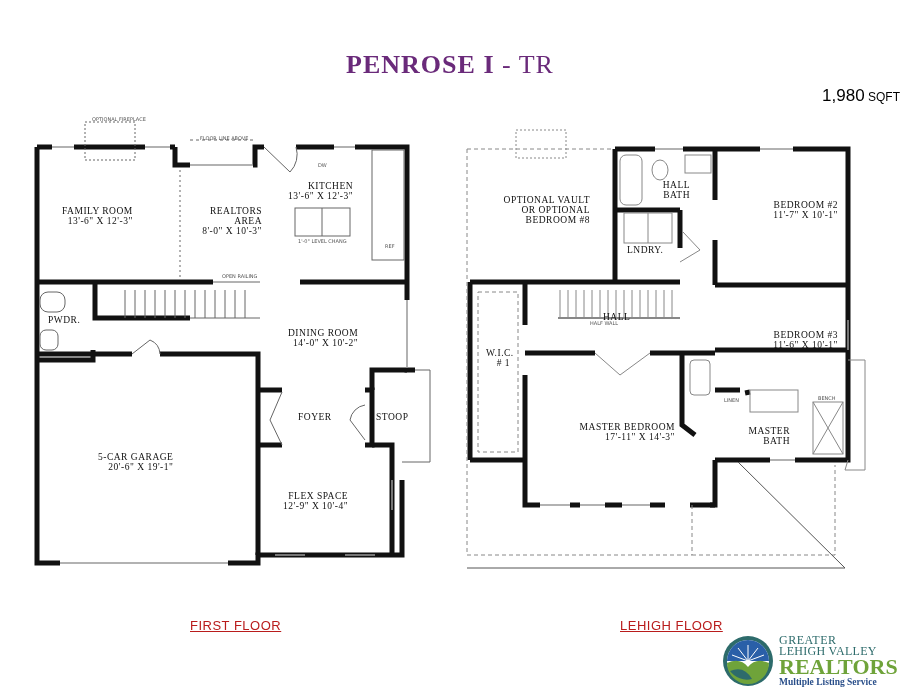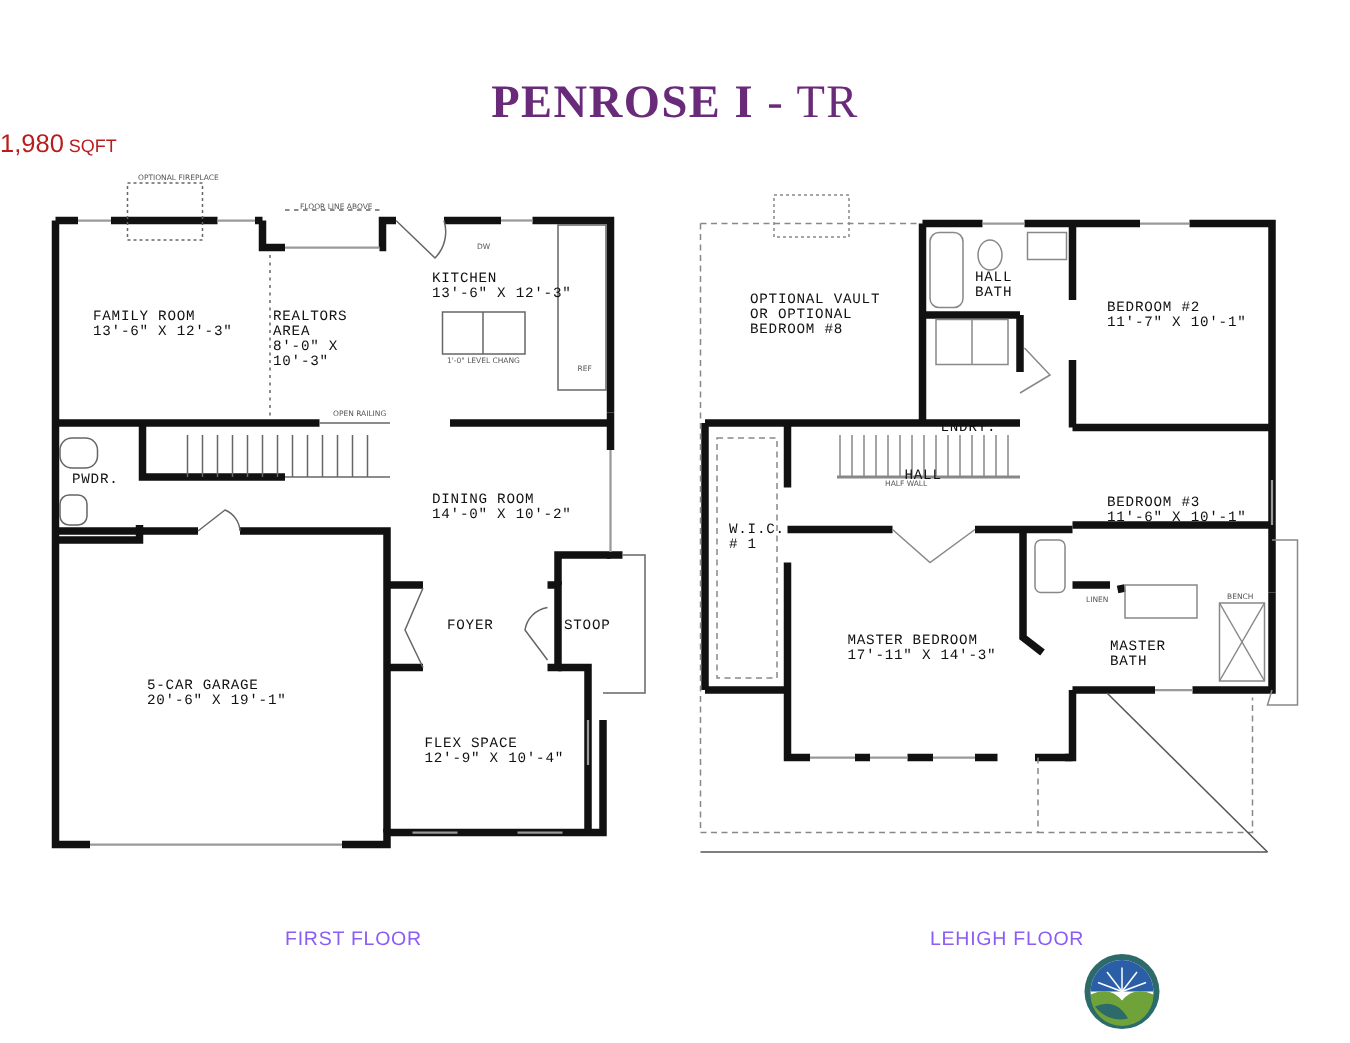--- a/index.html
+++ b/index.html
@@ -1,25 +1,25 @@
 <!DOCTYPE html>
 <html><head>
 <meta charset="utf-8">
 <style>
   html,body{margin:0;padding:0;background:#fff;}
   body{width:900px;height:695px;position:relative;overflow:hidden;font-family:"DejaVu Sans",sans-serif;color:#111;}
-  .title{position:absolute;top:50px;left:0;width:900px;text-align:center;font-family:"Liberation Serif",serif;font-weight:bold;font-size:31px;color:#6a2a7a;letter-spacing:1px;}
+  .title{position:absolute;top:50px;left:0;width:900px;text-align:center;font-family:"Liberation Serif",serif;font-weight:bold;font-size:26px;color:#6a2a7a;letter-spacing:1px;}
   .title .suffix{font-weight:normal;}
-  .sqft{position:absolute;top:86px;left:0;width:900px;text-align:left;font-family:"Liberation Sans",sans-serif;font-size:17px;color:#b91c1c;}
+  .sqft{position:absolute;top:86px;left:0;width:900px;text-align:right;font-family:"Liberation Sans",sans-serif;font-size:17px;color:#000000;}
   .sqft small{font-size:12px;}
   svg.plan{position:absolute;left:0;top:0;}
-  .lbl{position:absolute;text-align:left;font-family:Liberation Mono, monospace;font-size:9.5px;line-height:10px;letter-spacing:0.5px;color:#111;white-space:nowrap;}
+  .lbl{position:absolute;text-align:right;font-family:Liberation Serif, serif;font-size:9.5px;line-height:10px;letter-spacing:0.5px;color:#111;white-space:nowrap;}
   .lbl .dim{display:block;}
   .tiny{position:absolute;font-size:5px;color:#555;white-space:nowrap;font-family:"DejaVu Sans",sans-serif;}
-  .floorlabel{position:absolute;top:618px;font-family:"Liberation Sans",sans-serif;font-size:13px;letter-spacing:0.5px;color:#8b5cf6;}
+  .floorlabel{position:absolute;top:618px;font-family:"Liberation Sans",sans-serif;font-size:13px;letter-spacing:0.5px;color:#b91c1c;text-decoration:underline;}
   .logo{position:absolute;left:722px;top:635px;width:175px;height:58px;}
   .logo .emblem{position:absolute;left:0;top:0;width:52px;height:52px;}
   .logo .txt{position:absolute;left:57px;top:0;font-family:"Liberation Serif",serif;color:#2d6b6b;}
   .logo .l1{font-size:12px;line-height:11px;letter-spacing:0.5px;}
   .logo .l2{font-size:12px;line-height:11px;letter-spacing:0.3px;}
   .logo .l3{font-size:22px;line-height:20px;font-weight:bold;color:#6fa33a;}
   .logo .l4{font-size:9.5px;line-height:10px;font-weight:bold;color:#2a4f8a;}
 </style>
 </head>
 <body>
@@ -145,21 +145,21 @@
 <div class="tiny" style="left:92px;top:116px;">OPTIONAL FIREPLACE</div>
 <div class="tiny" style="left:200px;top:135px;">FLOOR LINE ABOVE</div>
 <div class="tiny" style="left:222px;top:273px;">OPEN RAILING</div>
 <div class="tiny" style="left:298px;top:238px;">1'-0" LEVEL CHANG</div>
 <div class="tiny" style="left:318px;top:162px;">DW</div>
 <div class="tiny" style="left:385px;top:243px;">REF</div>
 
 <div class="lbl" style="left:500px;top:195px;width:90px;white-space:normal;"><span>OPTIONAL VAULT OR OPTIONAL BEDROOM #8</span></div>
 <div class="lbl" style="left:650px;top:180px;width:40px;white-space:normal;"><span>HALL BATH</span></div>
 <div class="lbl" style="left:738px;top:200px;width:100px;white-space:normal;"><span>BEDROOM #2</span><span class="dim">11'-7" X 10'-1"</span></div>
-<div class="lbl" style="left:627px;top:245px;margin-top:35px;"><span>LNDRY.</span></div>
+<div class="lbl" style="left:627px;top:245px;"><span>LNDRY.</span></div>
 <div class="lbl" style="left:603px;top:312px;"><span>HALL</span></div>
 <div class="lbl" style="left:486px;top:348px;width:24px;white-space:normal;"><span>W.I.C. # 1</span></div>
 <div class="lbl" style="left:738px;top:330px;width:100px;white-space:normal;"><span>BEDROOM #3</span><span class="dim">11'-6" X 10'-1"</span></div>
 <div class="lbl" style="left:565px;top:422px;width:110px;white-space:normal;"><span>MASTER BEDROOM</span><span class="dim">17'-11" X 14'-3"</span></div>
 <div class="lbl" style="left:740px;top:426px;width:50px;white-space:normal;"><span>MASTER BATH</span></div>
 
 <div class="tiny" style="left:590px;top:320px;">HALF WALL</div>
 <div class="tiny" style="left:724px;top:397px;">LINEN</div>
 <div class="tiny" style="left:818px;top:395px;">BENCH</div>
 
@@ -174,13 +174,19 @@
     <g stroke="#fff" stroke-width="1">
       <line x1="26" y1="26" x2="26" y2="10"></line>
         <line x1="26" y1="26" x2="16" y2="13"></line>
         <line x1="26" y1="26" x2="36" y2="13"></line>
       <line x1="26" y1="26" x2="10" y2="20"></line>
         <line x1="26" y1="26" x2="42" y2="20"></line>
     </g>
     <path d="M5,28 Q18,22 26,32 Q34,22 47,28 A21,21 0 0 1 5,28 Z" fill="#6fa33a"></path>
     <path d="M8,36 Q22,30 30,44 A21,21 0 0 1 8,36 Z" fill="#2d6b6b"></path>
   </svg>
+  <div class="txt">
+    <div class="l1">GREATER</div>
+    <div class="l2">LEHIGH VALLEY</div>
+    <div class="l3">REALTORS</div>
+    <div class="l4">Multiple Listing Service</div>
+  </div>
 </div>
 
 </body></html>

